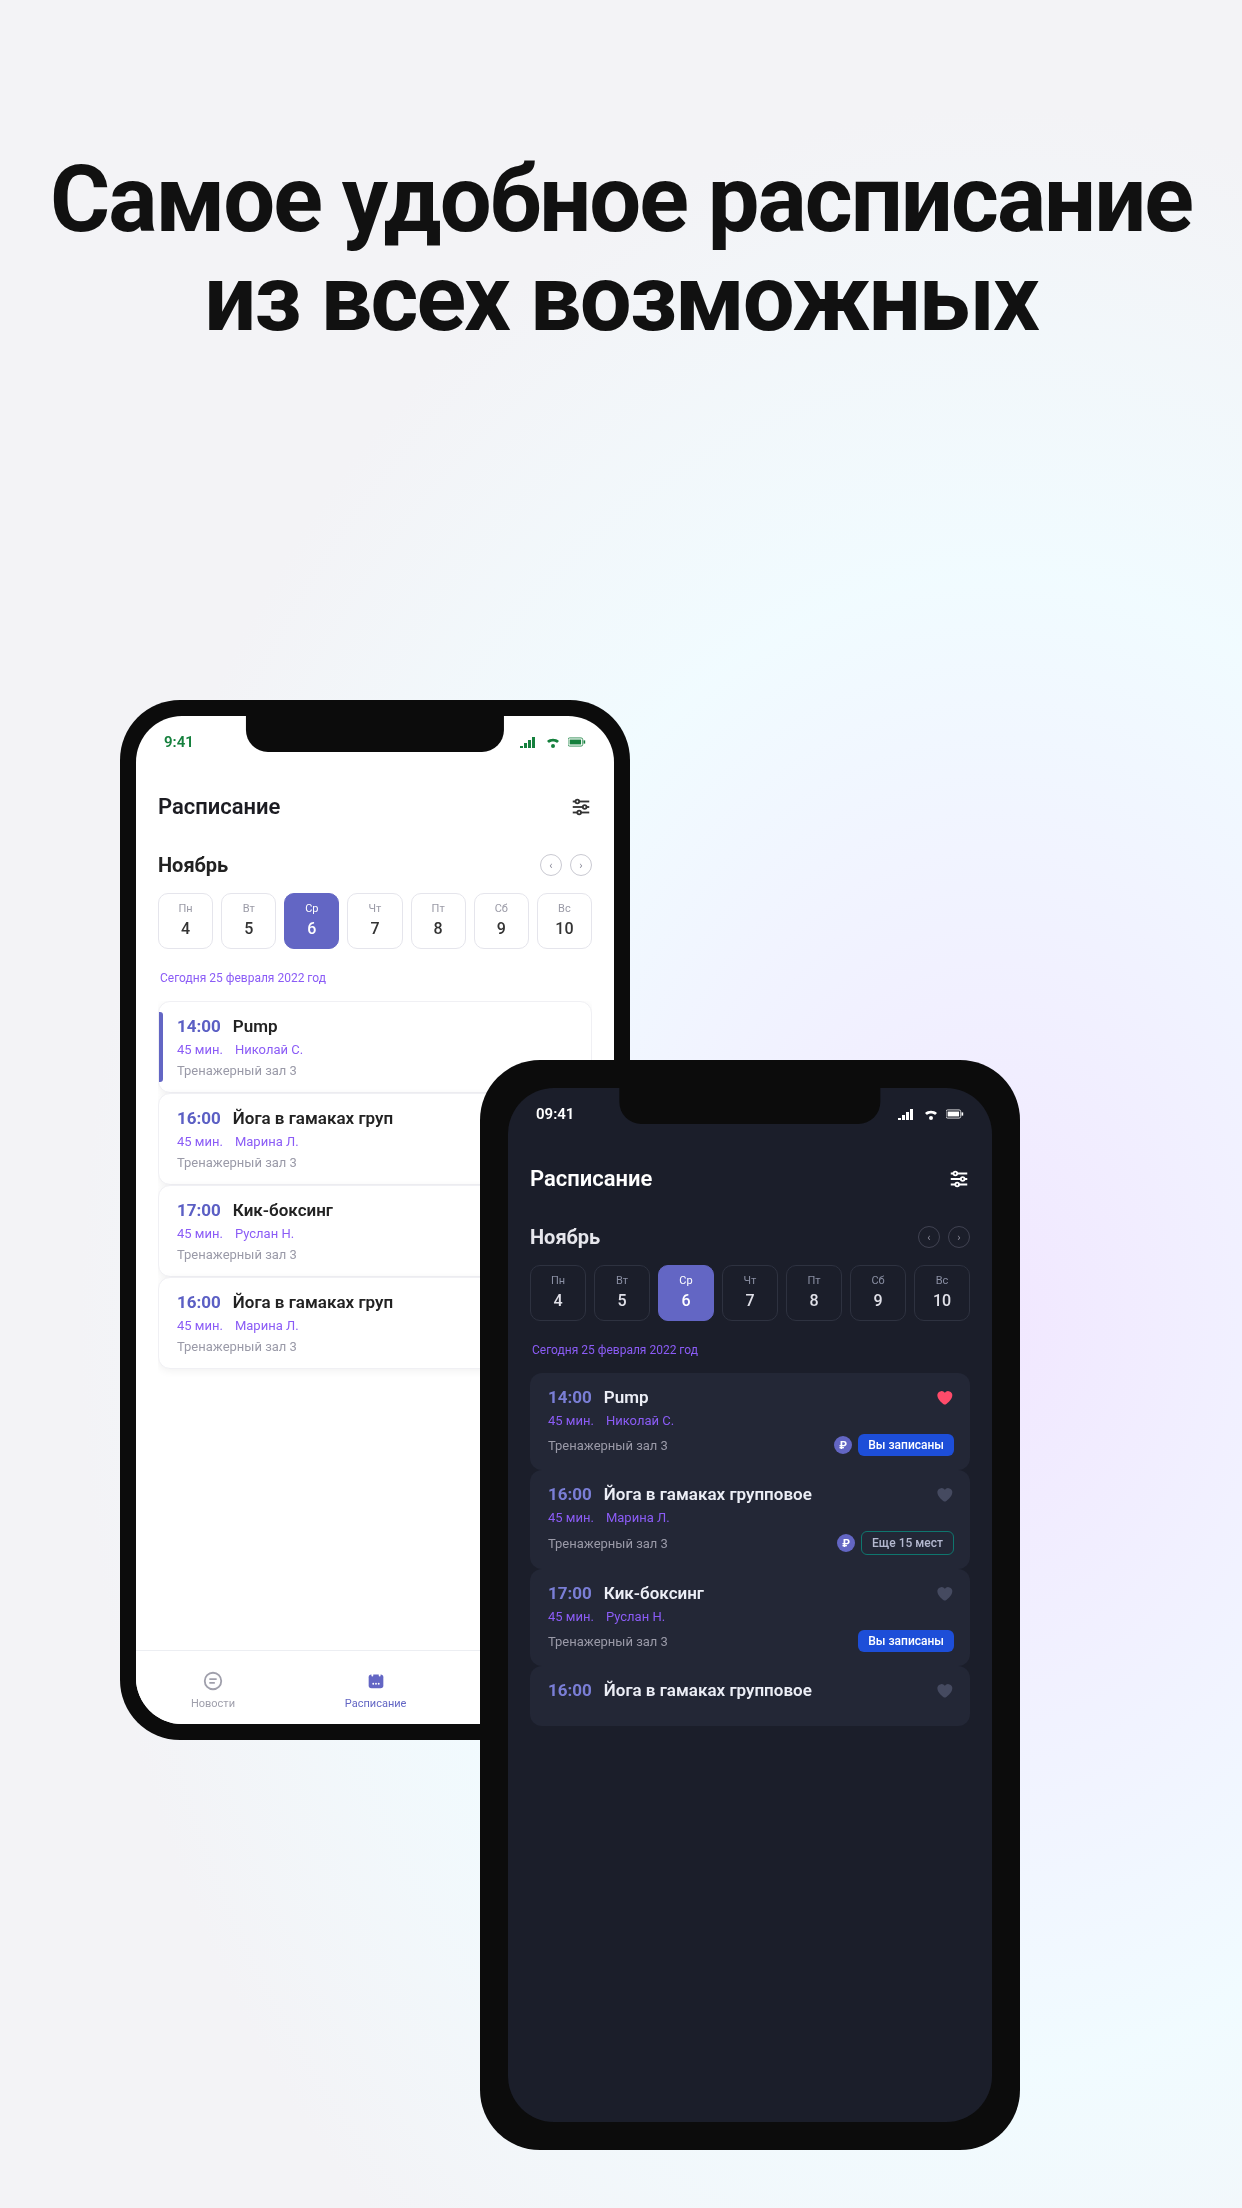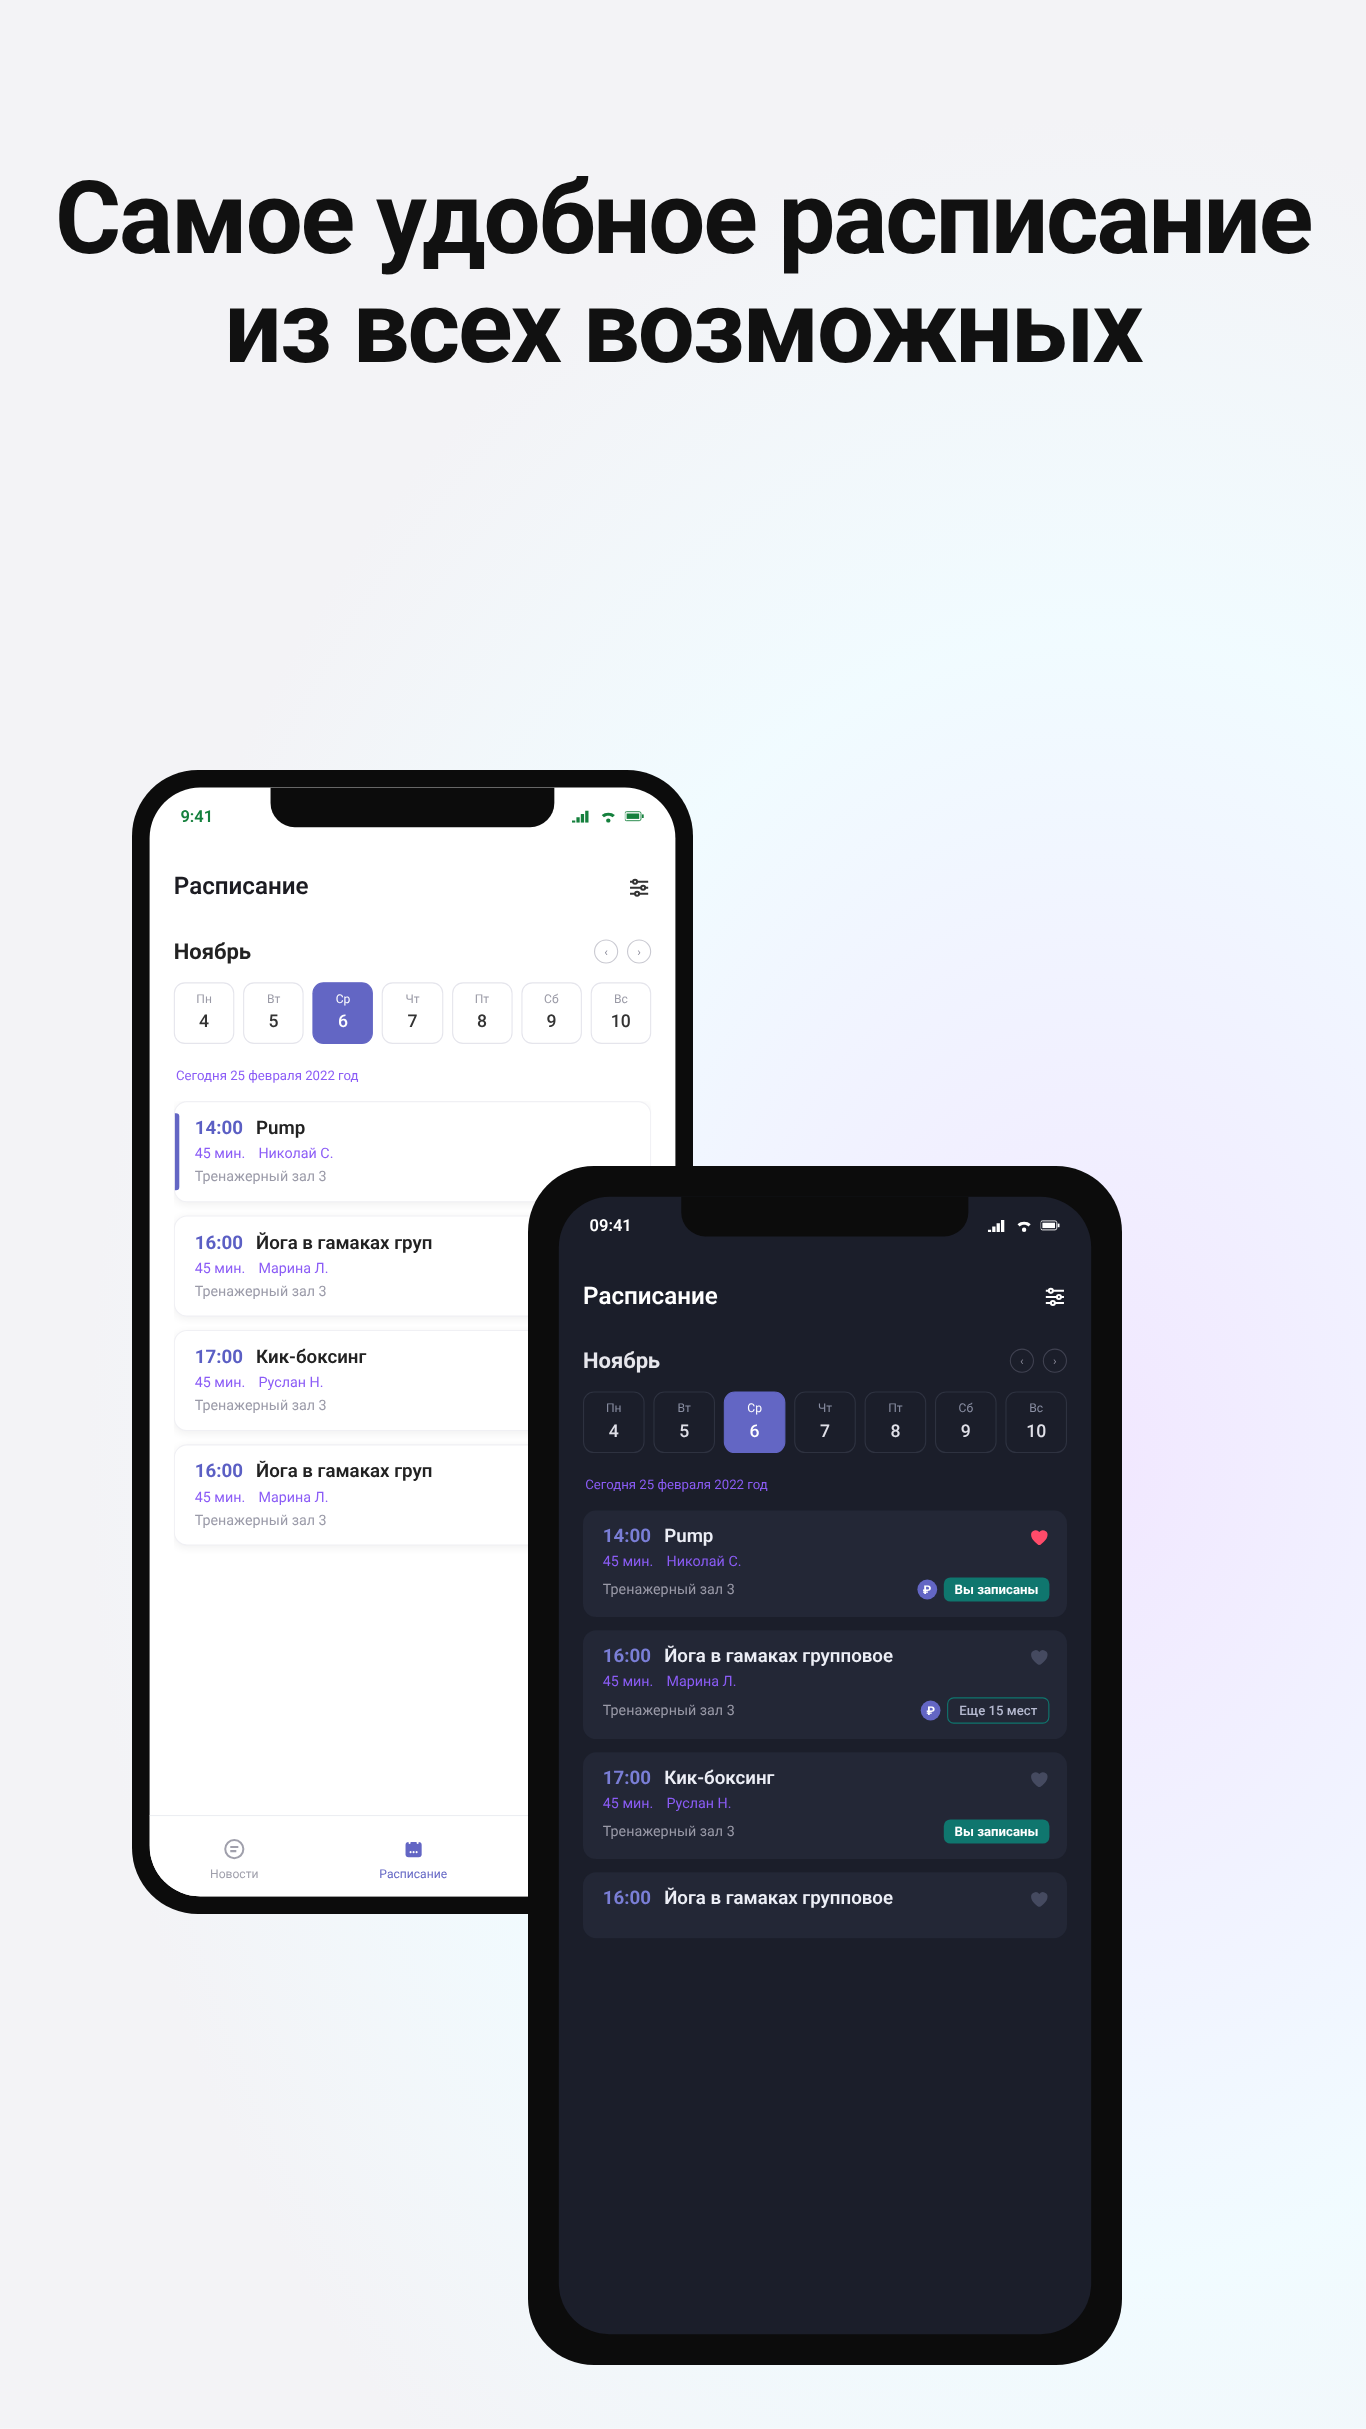--- a/index.html
+++ b/index.html
@@ -55,21 +55,21 @@
   }
   .light .day-cell { border: 1px solid #e5e5ec; }
   .dark .day-cell { border: 1px solid #2e3240; }
   .day-cell.active { background: #6366c4; border-color: #6366c4; }
   .day-dow { font-size: 11px; }
   .day-num { font-size: 16px; font-weight: 500; }
   .light .day-dow { color: #9a9aa6; } .light .day-num { color: #333; }
   .dark .day-dow { color: #8a8fa3; } .dark .day-num { color: #e0e0e8; }
   .day-cell.active .day-dow, .day-cell.active .day-num { color: #fff; }
   .today-label { font-size: 12px; color: #8b5cf6; margin: 6px 0 16px 2px; }
-  .sessions { display: flex; flex-direction: column; gap: 12px; flex: 1; overflow: hidden; }
+  .sessions { display: flex; flex-direction: column; gap: 0; flex: 1; overflow: hidden; }
   .session {
     border-radius: 12px; padding: 14px 16px 14px 18px; position: relative;
     display: flex; flex-direction: column; gap: 6px;
   }
   .light .session { background: #fff; box-shadow: 0 2px 8px rgba(0,0,0,0.06); border: 1px solid #f0f0f4;}
   .dark .session { background: #232736; }
   .session.selected::before {
     content: ''; position: absolute; left: 0; top: 10px; bottom: 10px; width: 4px;
     background: #6366c4; border-radius: 0 3px 3px 0;
   }
@@ -77,21 +77,21 @@
   .s-time { font-size: 17px; font-weight: 700; color: #5b5fc4; }
   .dark .s-time { color: #7a7ed6; }
   .s-title { font-size: 17px; font-weight: 600; flex: 1; white-space: nowrap; overflow: hidden; }
   .light .s-title { color: #222; } .dark .s-title { color: #eceef6; }
   .s-row2 { display: flex; gap: 12px; font-size: 13px; color: #8b5cf6; }
   .s-row3 { display: flex; justify-content: space-between; align-items: center; font-size: 13px; color: #9a9aa8; }
   .s-tags { display: flex; gap: 6px; align-items: center; }
   .s-badge {
     font-size: 12px; padding: 4px 10px; border-radius: 6px; font-weight: 500;
   }
-  .s-badge.blue { background: #0f766e; color: #fff; font-weight: bold; }
+  .s-badge.blue { background: #1d4ed8; color: #fff; }
   .s-badge.outline { border: 1px solid #0f766e; color: #b5b9d0; }
   .ruble-badge {
     width: 18px; height: 18px; border-radius: 50%; background: #6366c4; color: #fff;
     display: flex; align-items: center; justify-content: center; font-size: 11px; font-weight: 700;
   }
   .heart { width: 20px; height: 20px; }
   .heart.on path { fill: #ff4b6a; }
   .heart.off path { fill: #454a60; }
   
   .tabbar {

